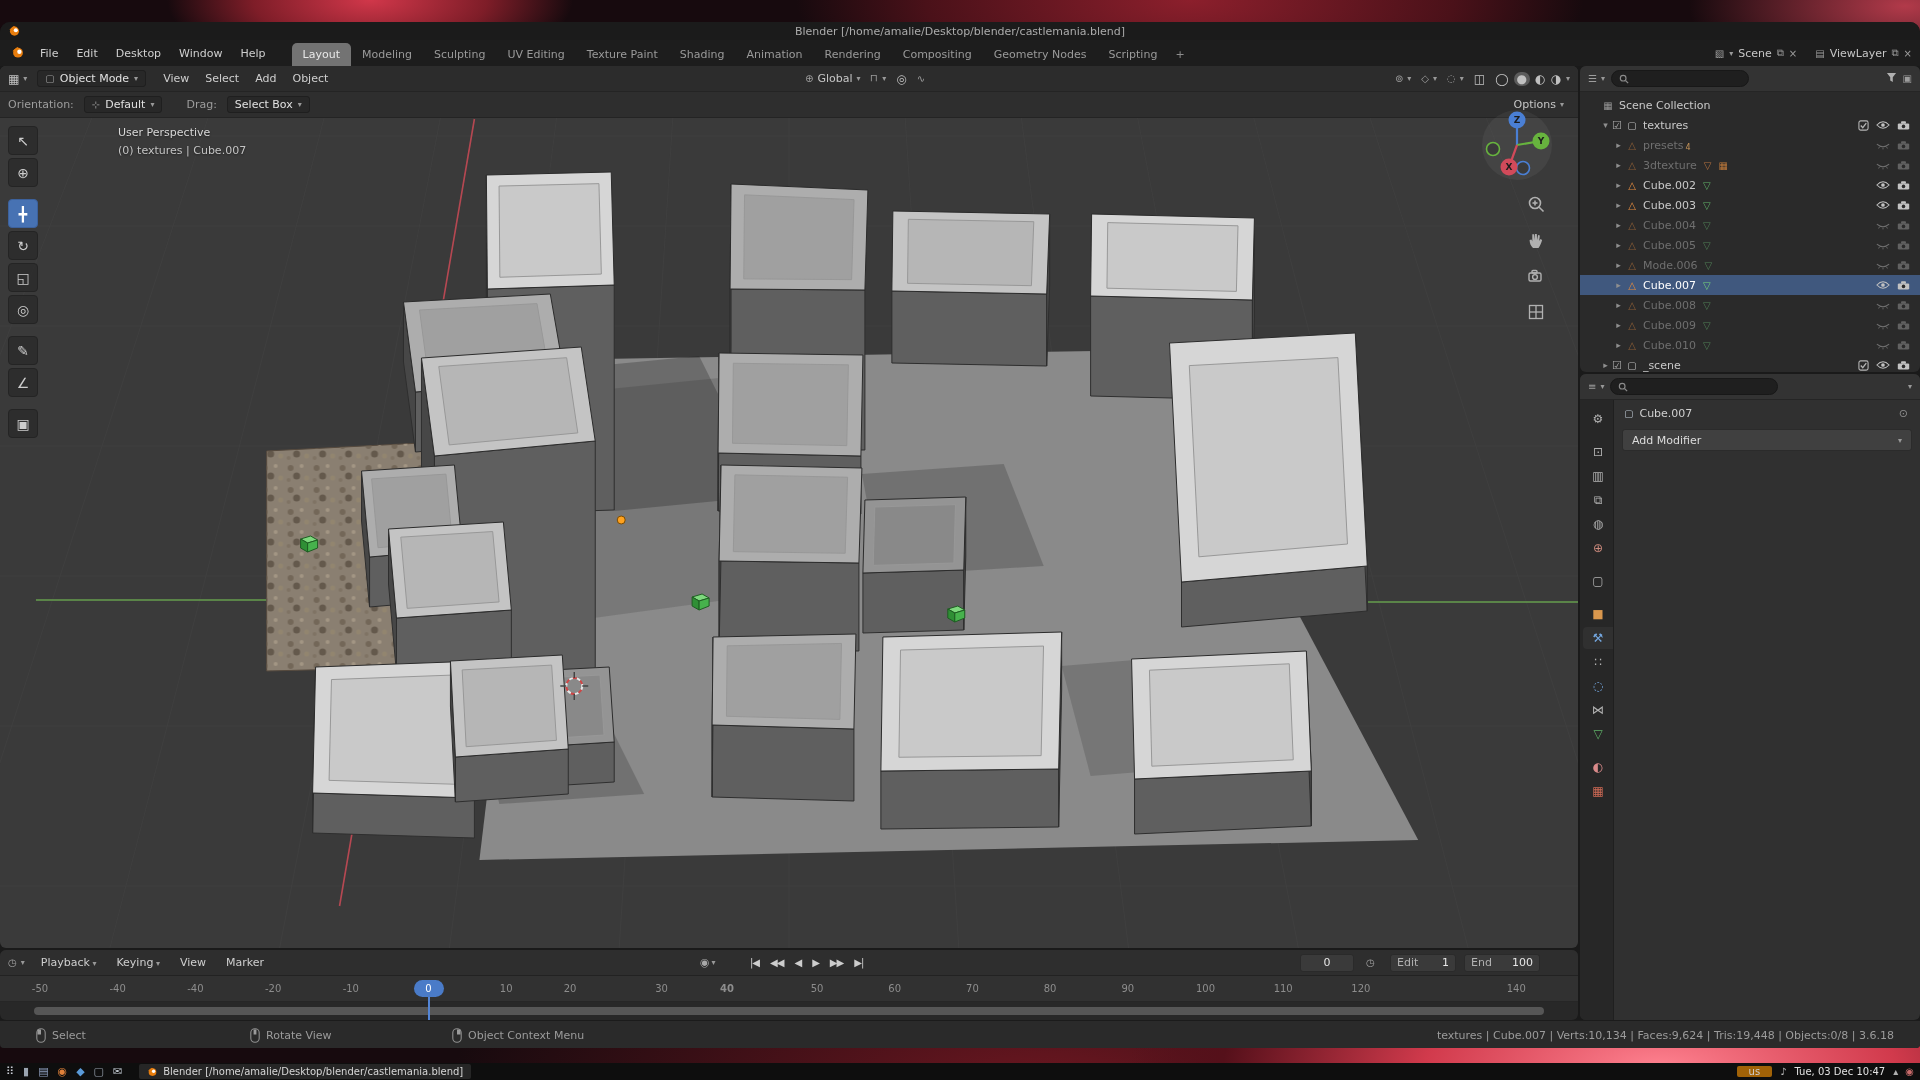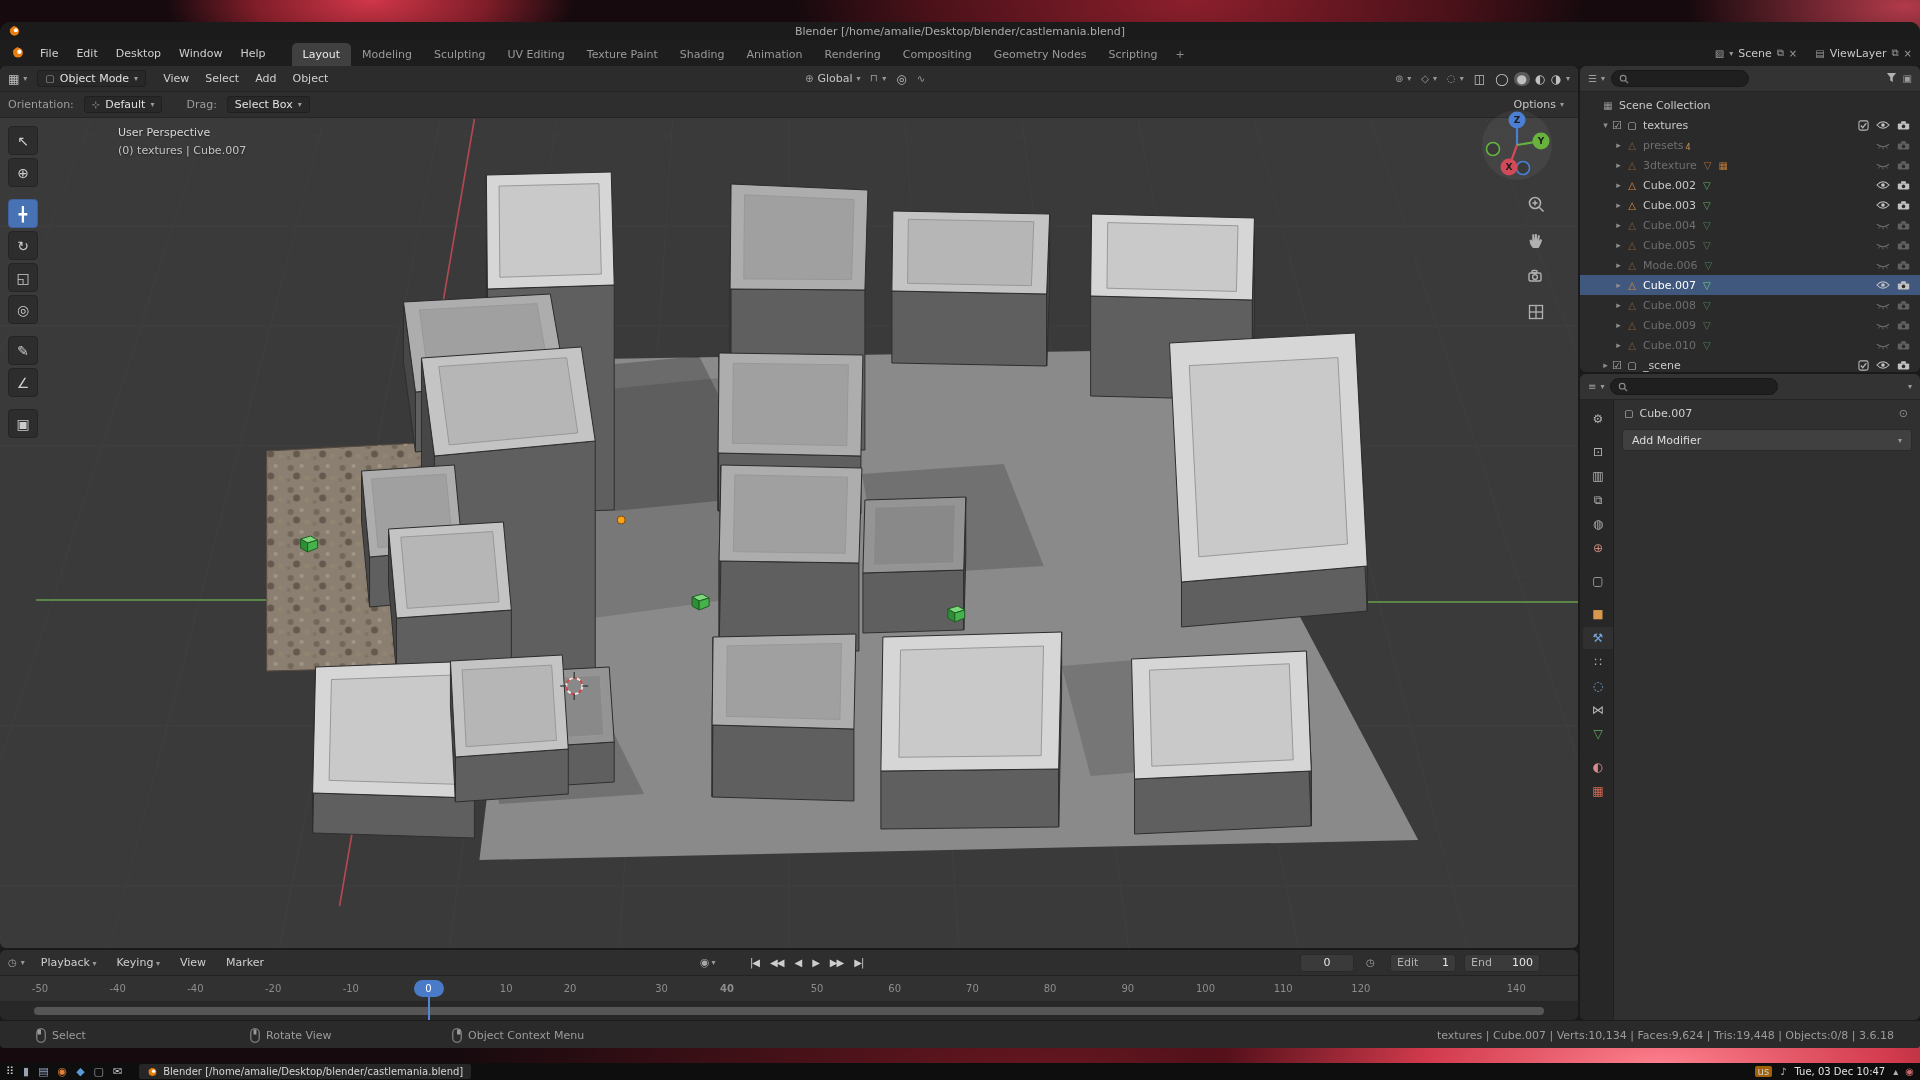--- a/index.html
+++ b/index.html
@@ -17,21 +17,21 @@
   
   .bwin{position:absolute;left:0;top:22px;width:1920px;height:1026px;background:#1a1a1a;
     display:flex;flex-direction:column;border-radius:10px 10px 4px 4px;overflow:hidden;}
   .titlebar{height:18px;background:#1b1b1b;display:flex;align-items:center;justify-content:center;
     position:relative;font-size:11px;color:#ababab;flex:0 0 auto;}
   .titlebar .blogo{position:absolute;left:8px;top:2px;}
   .topbar{height:26px;background:#1d1d1d;display:flex;align-items:center;padding:0 8px;gap:4px;flex:0 0 auto;}
   .menu-item{padding:3px 8px;font-size:11px;color:#cfcfcf;border-radius:3px;}
   .tabs{display:flex;align-items:flex-end;height:26px;margin-left:14px;}
   .tab{padding:5px 11px 5px;font-size:11px;color:#9a9a9a;border-radius:5px 5px 0 0;white-space:nowrap;}
-  .tab.active{background:#404040;color:#e8e8e8;}
+  .tab.active{background:#737373;color:#e8e8e8;}
   .tab.plus{color:#8d8d8d;padding:5px 7px;}
   .topright{margin-left:auto;display:flex;align-items:center;gap:5px;font-size:11px;color:#c6c6c6;}
   .tinyico{font-size:10px;color:#9d9d9d;}
   .caret{font-size:8px;color:#999;}
   
   .content{flex:1;display:flex;gap:2px;min-height:0;background:#1a1a1a;}
   .leftcol{flex:1;display:flex;flex-direction:column;gap:2px;min-width:0;}
   .viewport{flex:1;position:relative;background:#3a3a3a;border-radius:6px;overflow:hidden;}
   .vp-canvas{position:absolute;inset:0;width:100%;height:100%;}
   .vp-h1,.vp-h2{position:relative;z-index:5;height:26px;background:#2c2c2c;display:flex;
@@ -108,21 +108,21 @@
   .statusbar{height:28px;background:#2a2a2a;border-top:1px solid #1b1b1b;position:relative;
     font-size:11px;color:#9b9b9b;flex:0 0 auto;}
   .hint{position:absolute;top:0;height:28px;display:flex;align-items:center;gap:6px;}
   .sb-info{position:absolute;right:26px;top:0;height:28px;display:flex;align-items:center;color:#9b9b9b;}
   
   .taskbar{position:absolute;left:0;bottom:0;width:1920px;height:17px;background:#0e0e0e;display:flex;
     align-items:center;padding:0 6px;gap:7px;font-size:10px;color:#c0c0c0;}
   .tb-win{display:flex;align-items:center;gap:5px;background:#262626;border-radius:2px;padding:0 8px;
     height:15px;color:#d6d6d6;margin-left:10px;white-space:nowrap;}
   .tb-tray{margin-left:auto;display:flex;align-items:center;gap:8px;}
-  .kbd{background:#a16207;border-radius:2px;padding:0 3px;color:#cfcfcf;}
+  .kbd{background:#a16207;border-radius:2px;padding:0 12px;color:#cfcfcf;}
 </style>
 </head>
 <body>
 
 <div class="screen">
   <div class="wall"></div>
 
   <div class="bwin">
 
     <div class="titlebar">

